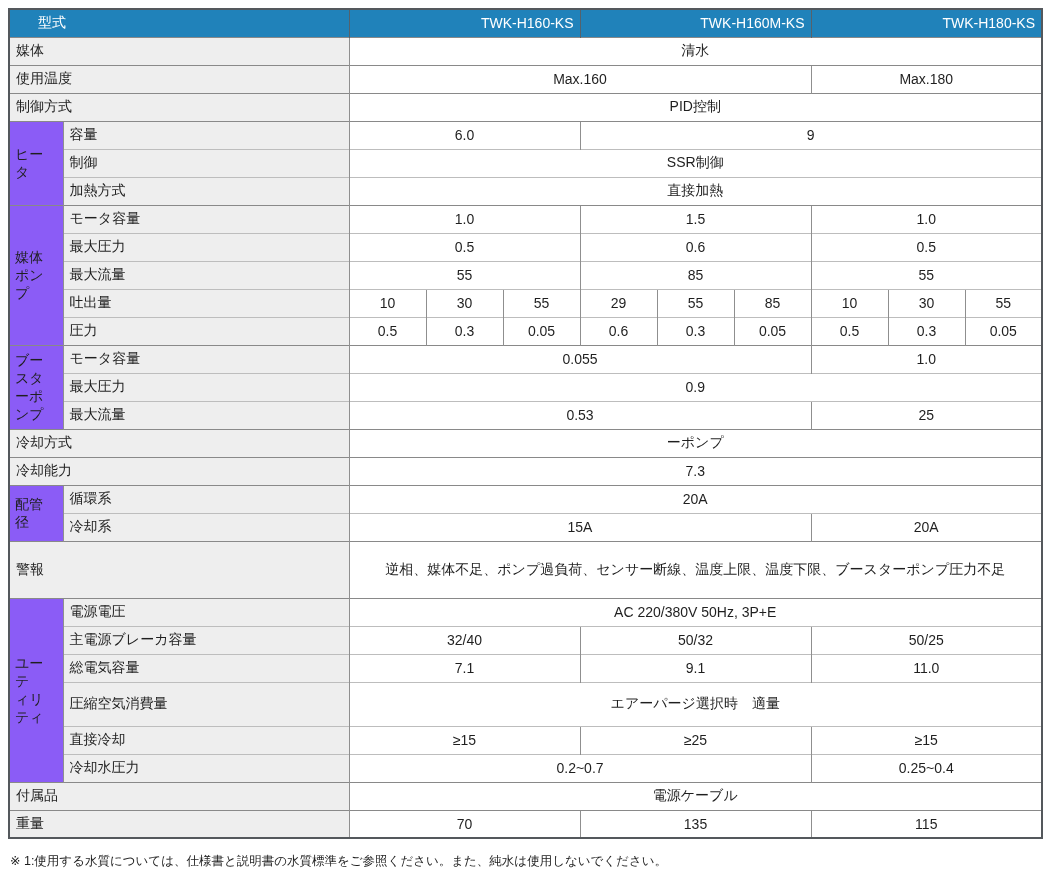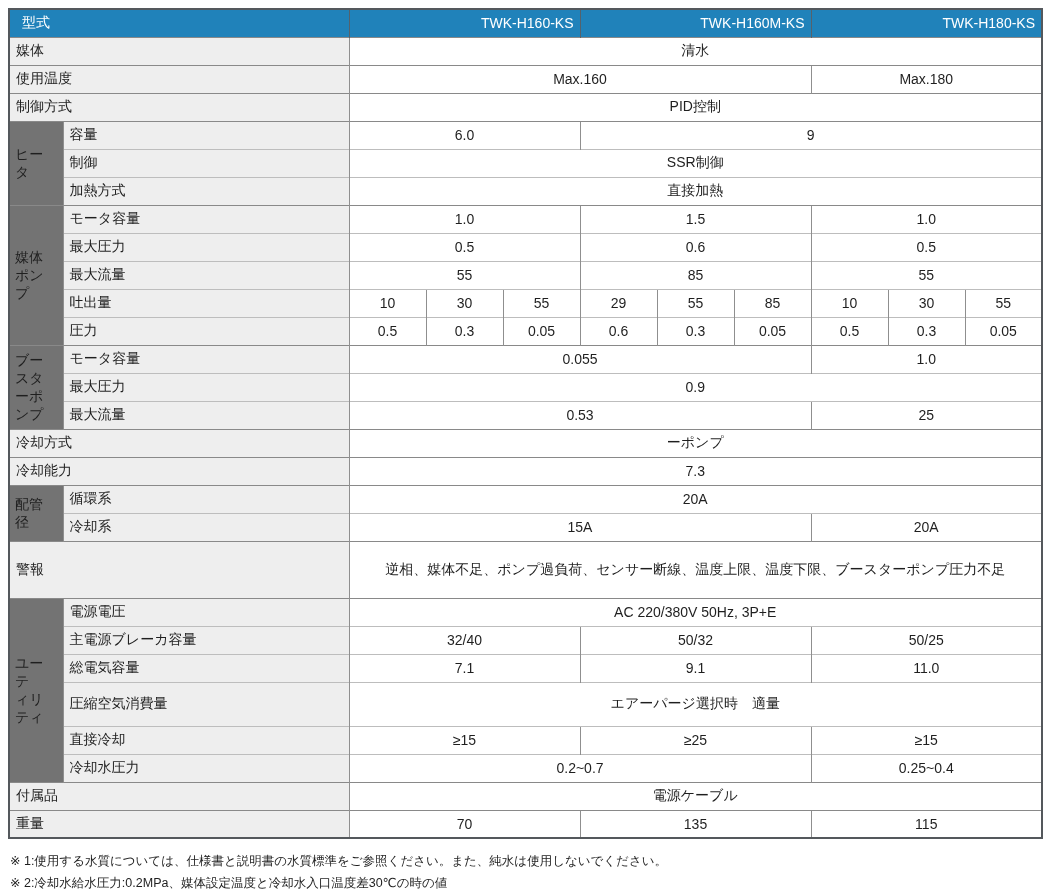--- a/index.html
+++ b/index.html
@@ -37,25 +37,25 @@
   
   table.spec thead th {
     background: #2082ba;
     color: #ffffff;
     border-left: 1px solid #55626c;
     border-top: none;
     text-align: right;
   }
   table.spec thead th.corner {
     text-align: left;
-    padding-left: 12px;
+    padding-left: 28px;
   }
   
   table.spec td.group {
-    background: #737373;
+    background: #8b5cf6;
     text-align: left;
     padding-left: 5px;
     white-space: pre-line;
     line-height: 1.3;
   }
   table.spec td.label {
     background: #eeeeee;
     text-align: left;
     padding-left: 6px;
   }
@@ -250,15 +250,14 @@
           <td class="label" colspan="2">重量</td>
           <td class="val" colspan="3">70</td>
           <td class="val" colspan="3">135</td>
           <td class="val" colspan="3">115</td>
         </tr>
       </tbody>
   </table>
 
   <div class="footnotes">
     <div>※ 1:使用する水質については、仕様書と説明書の水質標準をご参照ください。また、純水は使用しないでください。</div>
-    <div>※ 2:冷却水給水圧力:0.2MPa、媒体設定温度と冷却水入口温度差30℃の時の値</div>
   </div>
 </div>
 
 </body></html>

